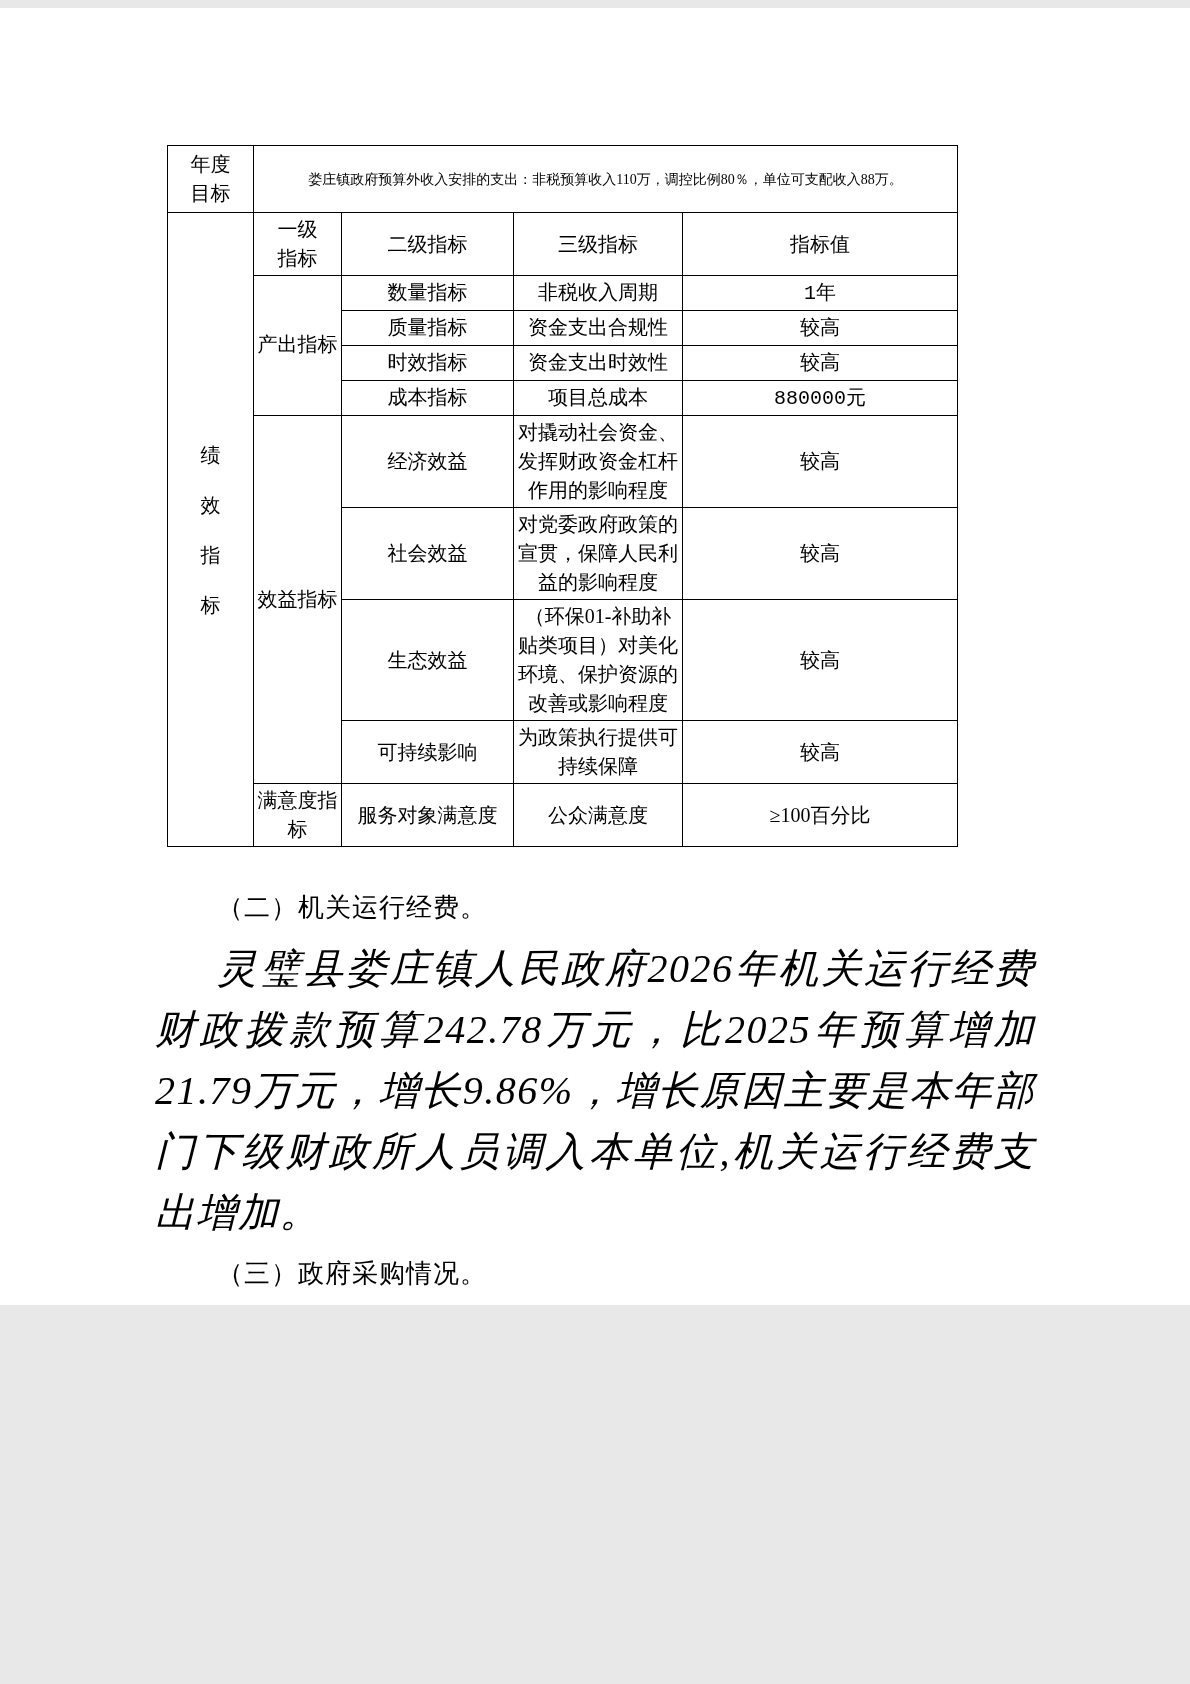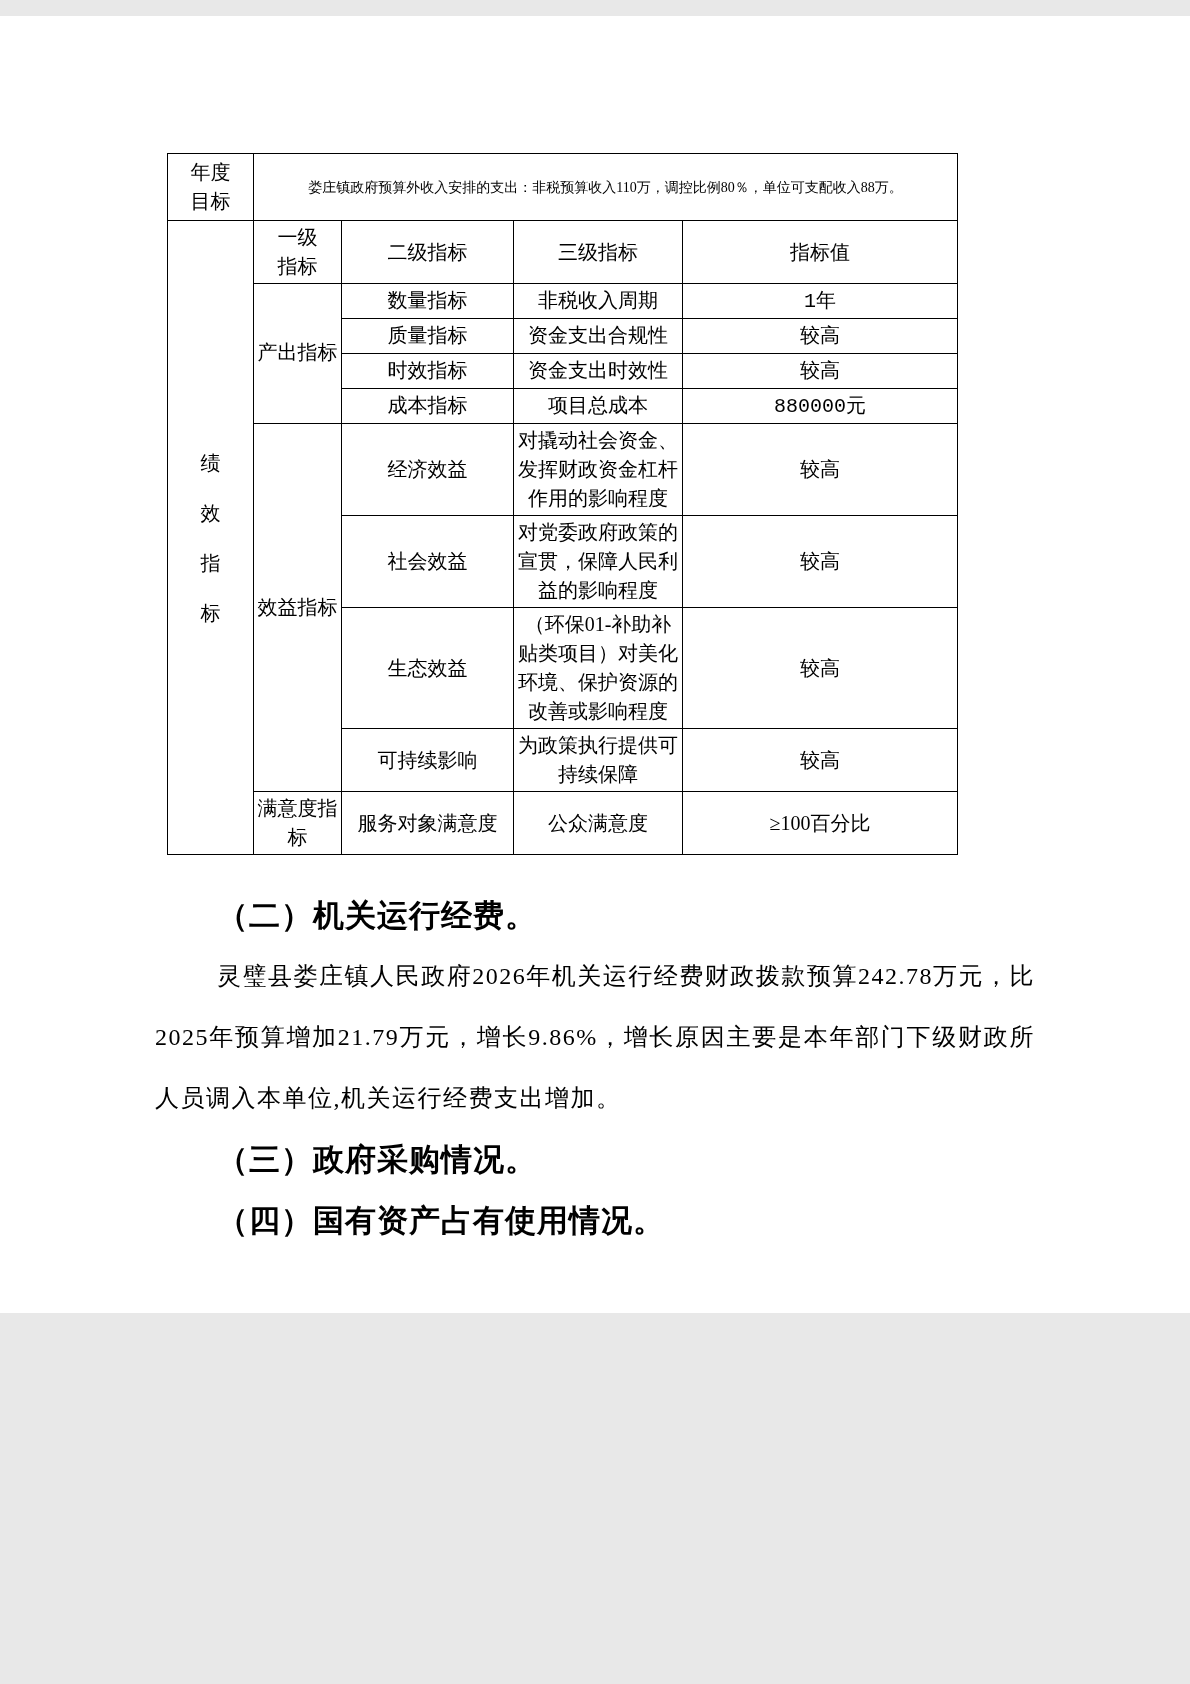--- a/index.html
+++ b/index.html
@@ -1,19 +1,19 @@
 <!DOCTYPE html>
 <html><head>
 <meta charset="utf-8">
 <style>
   html,body{margin:0;padding:0;background:#e8e8e8;}
   .page{
     position:relative;
     width:1190px;height:1297px;
-    margin:16px auto;
+    margin:8px auto;
     background:#ffffff;
     color:#000000;
     box-sizing:border-box;
     padding:137px 155px 0 155px;
     overflow:hidden;
     font-family:"Liberation Serif","DejaVu Serif",serif;
   }
   
   table.perf{
     border-collapse:collapse;
@@ -47,33 +47,34 @@
     width:1em;
     word-break:break-all;
     line-height:50px;
     letter-spacing:0;
   }
   
   .content{margin-top:30px;}
   .content h2{
     margin:0;
     font-family:"Liberation Sans","DejaVu Sans",sans-serif;
-    font-weight:bold;
-    font-size:31px;
+    font-weight:normal;
+    font-size:26px;
     line-height:61px;
     text-indent:62px;
     letter-spacing:1px;
   }
   .content p{
     margin:0;
-    font-size:24px;
+    font-size:40px;
     line-height:61px;
     text-align:justify;
     text-indent:62px;
     letter-spacing:1.5px;
+    font-style:italic;
   }
 </style>
 </head>
 <body>
 
 <div class="page">
 
   <table class="perf">
     <colgroup>
       <col style="width:86px">

